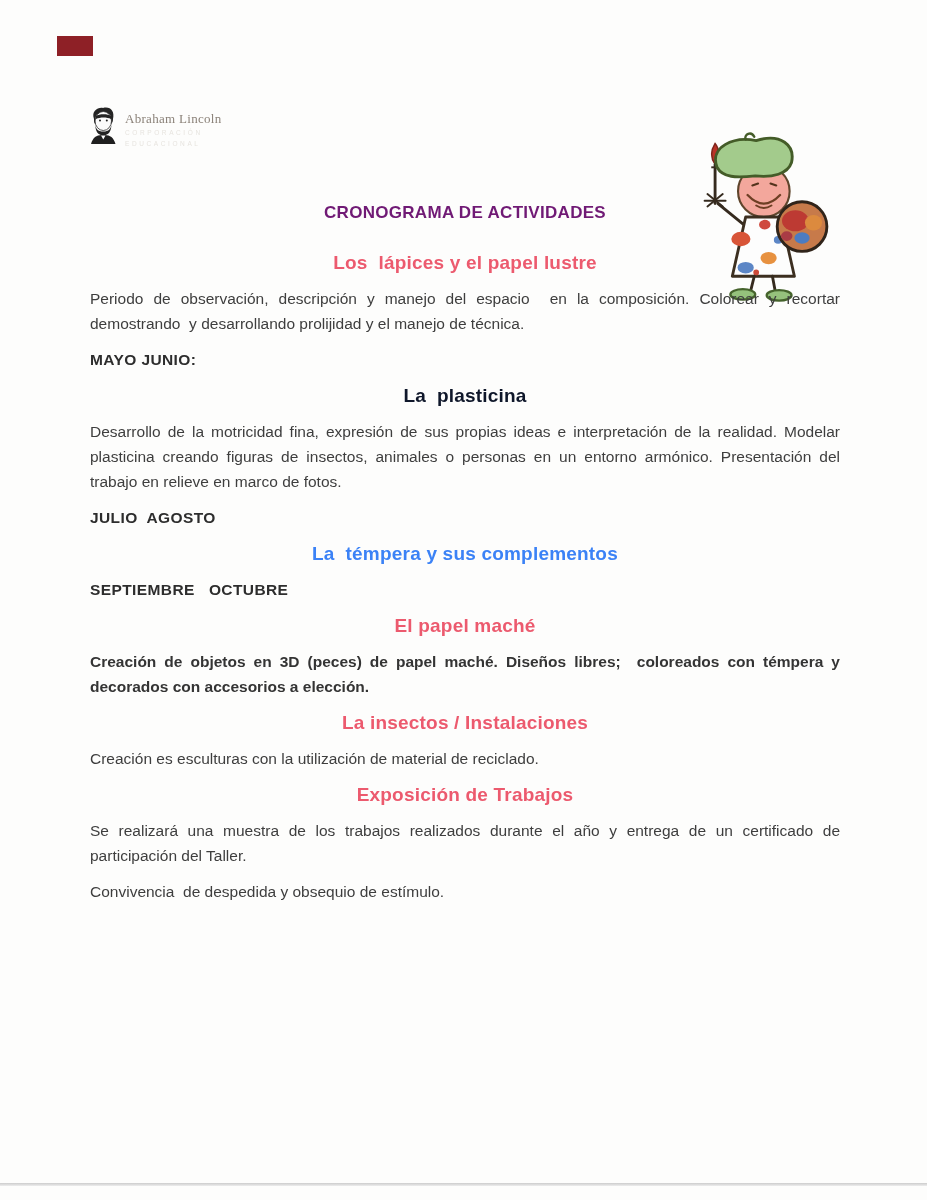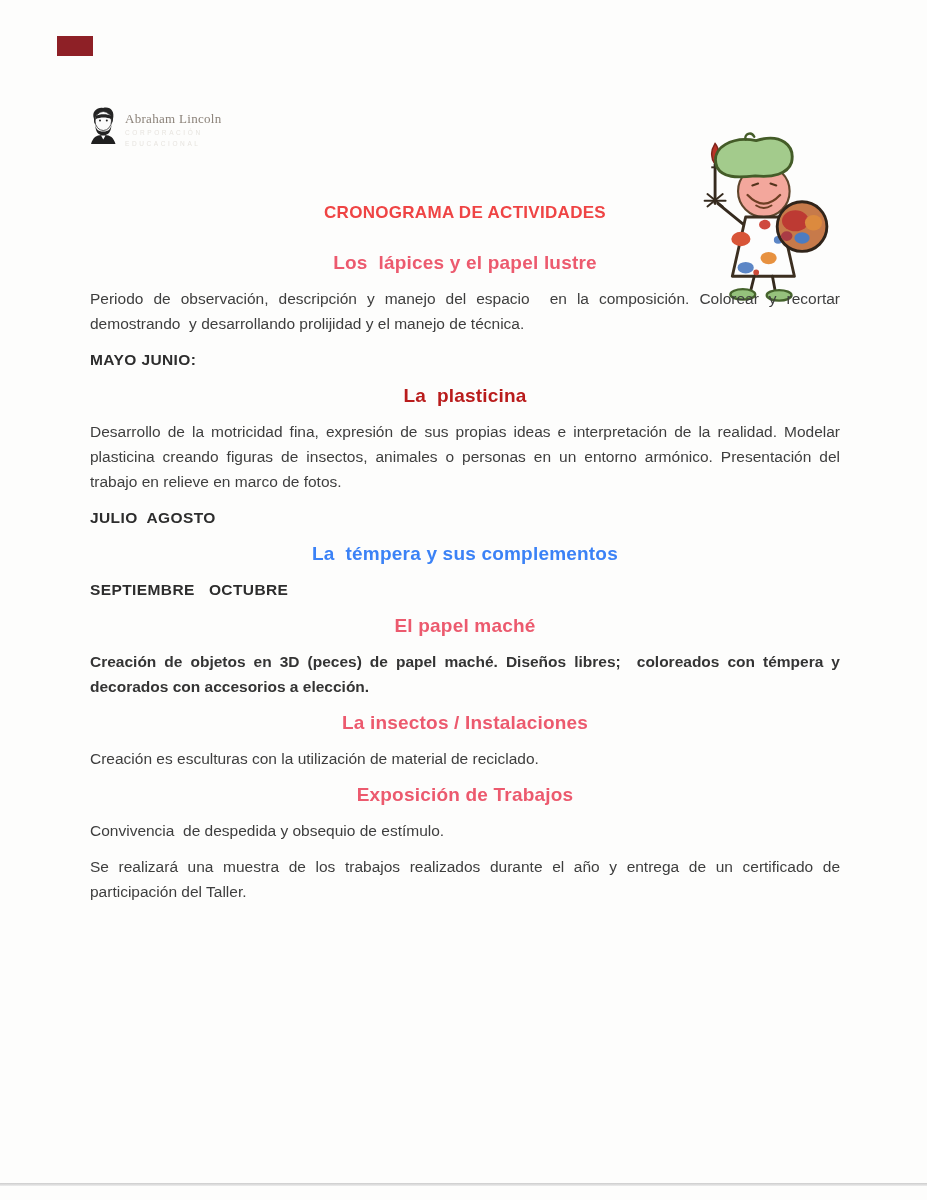--- a/index.html
+++ b/index.html
@@ -26,21 +26,21 @@
   }
   .logo .faint{
     font-size:6.5px;letter-spacing:2.6px;color:#e7e4df;line-height:9px;
     margin-top:2px;filter:blur(.3px);white-space:nowrap;
   }
   
   .painter{position:absolute;left:687px;top:131px;width:146px;height:172px;}
   
   .content{position:absolute;left:90px;top:200px;width:750px;}
   .doc-title{
-    text-align:center;font-size:17px;font-weight:bold;color:#ef4444;
+    text-align:center;font-size:17px;font-weight:bold;color:#701a75;
     letter-spacing:.3px;margin:0 0 24px 0;line-height:26px;
   }
   .month{
     font-size:15.5px;font-weight:bold;color:#2d2d2d;line-height:25px;
     margin:6px 0 11px 0;letter-spacing:.4px;white-space:pre-wrap;
   }
   .topic{
     font-size:19px;font-weight:bold;line-height:25px;
     margin:0 0 11px 0;letter-spacing:.2px;white-space:pre-wrap;text-align:center;
   }
@@ -128,32 +128,32 @@
     </svg>
   </div>
 
   <div class="content">
     <h1 class="doc-title">CRONOGRAMA DE ACTIVIDADES</h1>
 
     <div class="topic" style="color: rgb(236, 90, 110);">Los  lápices y el papel lustre</div>
     <div class="para">Periodo de observación, descripción y manejo del espacio  en la composición. Colorear y recortar demostrando  y desarrollando prolijidad y el manejo de técnica.</div>
 
     <div class="month" style="color: rgb(45, 45, 45);">MAYO JUNIO:</div>
-    <div class="topic" style="color: #b91c1c;">La  plasticina</div>
+    <div class="topic" style="color: #0f172a;">La  plasticina</div>
     <div class="para">Desarrollo de la motricidad fina, expresión de sus propias ideas e interpretación de la realidad. Modelar plasticina creando figuras de insectos, animales o personas en un entorno armónico. Presentación del trabajo en relieve en marco de fotos.</div>
 
     <div class="month" style="color: rgb(45, 45, 45);">JULIO  AGOSTO</div>
     <div class="topic" style="color: #3b82f6; margin-top: 8px;">La  témpera y sus complementos</div>
 
     <div class="month" style="color: rgb(45, 45, 45);">SEPTIEMBRE   OCTUBRE</div>
     <div class="topic" style="color: rgb(236, 90, 110);">El papel maché</div>
     <div class="para bold">Creación de objetos en 3D (peces) de papel maché. Diseños libres;  coloreados con témpera y decorados con accesorios a elección.</div>
 
     <div class="topic" style="color: rgb(236, 90, 110);">La insectos / Instalaciones</div>
     <div class="para">Creación es esculturas con la utilización de material de reciclado.</div>
 
     <div class="topic" style="color: rgb(236, 90, 110);">Exposición de Trabajos</div>
+    <div class="para">Se realizará una muestra de los trabajos realizados durante el año y entrega de un certificado de participación del Taller.</div>
     <div class="para">Convivencia  de despedida y obsequio de estímulo.</div>
-    <div class="para">Se realizará una muestra de los trabajos realizados durante el año y entrega de un certificado de participación del Taller.</div>
   </div>
 
   <div class="scan-edge"></div>
 </div>
 
 </body></html>

